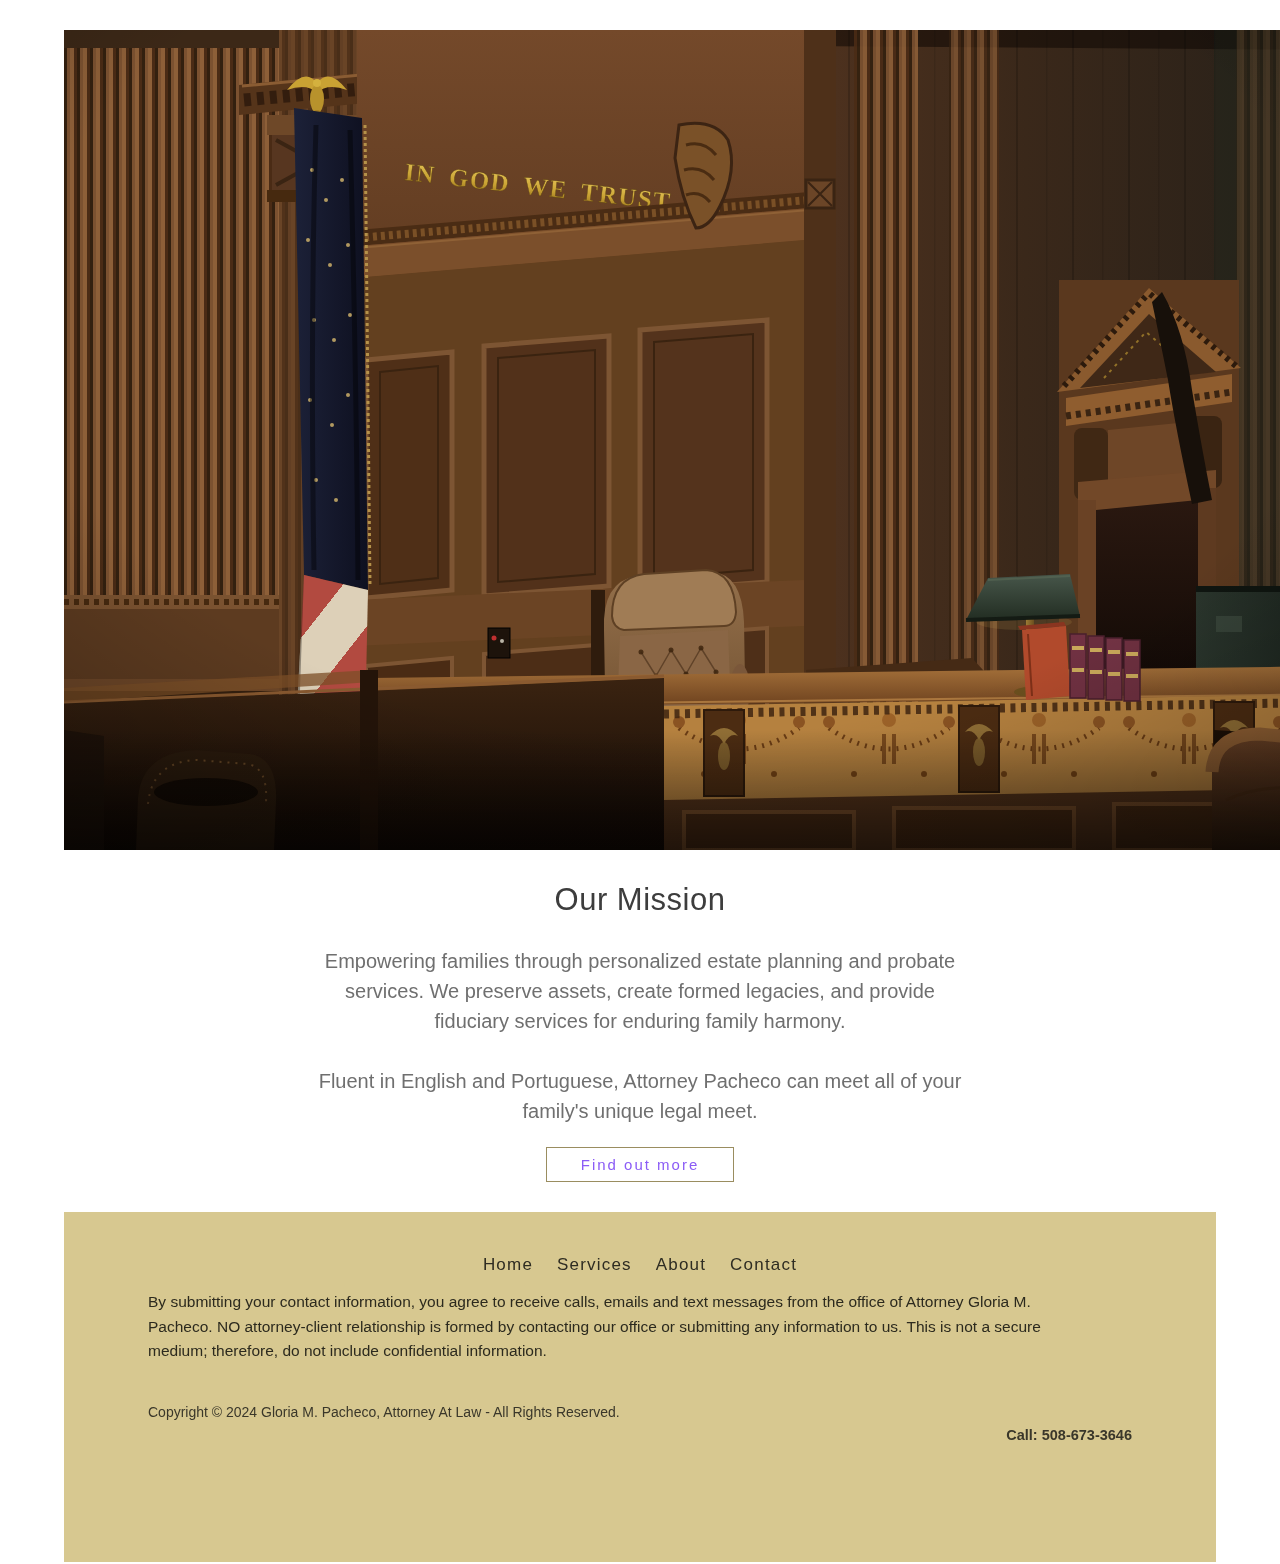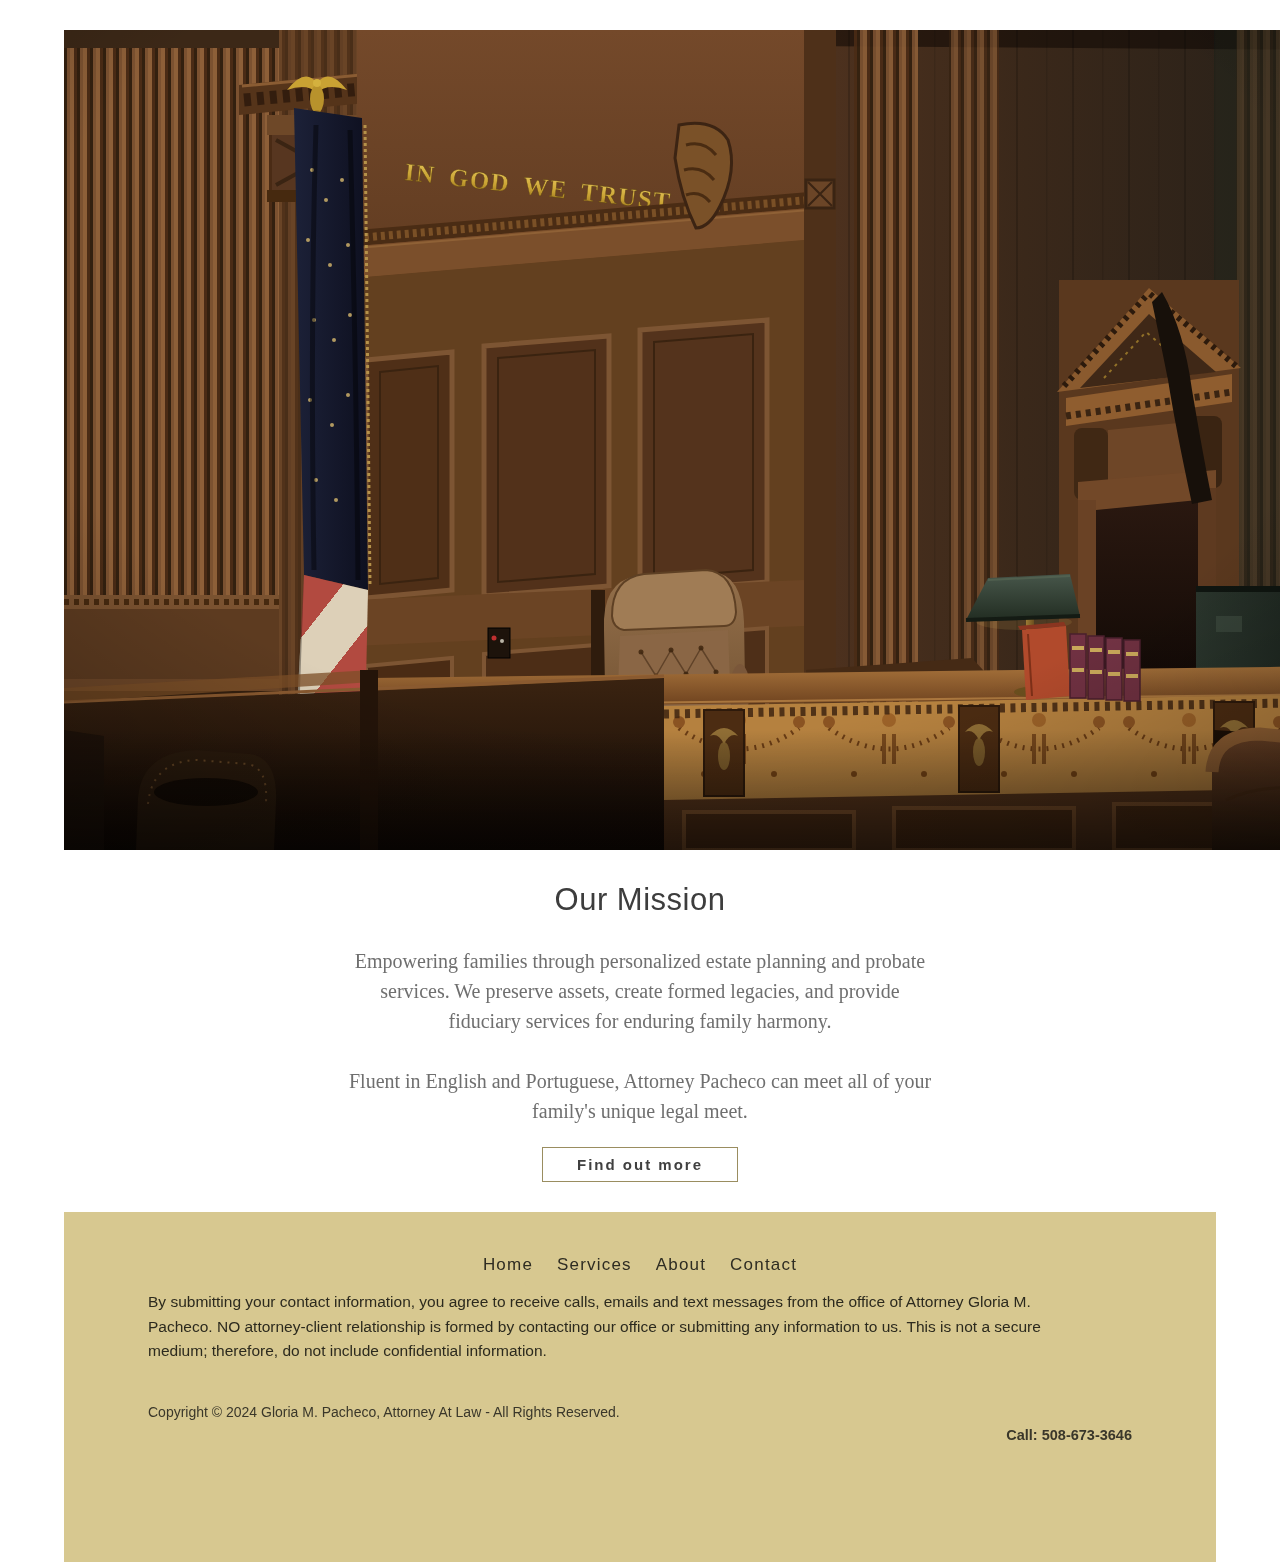--- a/index.html
+++ b/index.html
@@ -5,23 +5,23 @@
   html,body{margin:0;padding:0;background:#ffffff;font-family:"Liberation Sans","DejaVu Sans",sans-serif;}
   .page{width:1152px;margin:0 auto;background:#fff;}
   .top-strip{height:30px;background:#fff;}
   .hero{width:1280px;height:820px;line-height:0;overflow:hidden;}
   .hero svg{display:block;}
   
   .mission{text-align:center;background:#fff;}
   .mission h1{font-size:31px;line-height:40px;font-weight:400;color:#3d3d3d;margin:30px 0 0 0;letter-spacing:.5px;}
   .para{margin-top:26px;font-size:20px;line-height:30px;color:#6f6f6f;}
   .para.second{margin-top:30px;}
-  .para div{white-space:nowrap;font-family:Liberation Serif, serif;}
-  .cta{display:inline-block;margin-top:21px;padding:8px 34px;border:1px solid #9a8d60;color:#404040;
-       font-weight:bold;font-size:15px;letter-spacing:2px;text-decoration:none;cursor:pointer;background:#fff;}
+  .para div{white-space:nowrap;}
+  .cta{display:inline-block;margin-top:21px;padding:8px 34px;border:1px solid #9a8d60;color:#8b5cf6;
+       font-weight:normal;font-size:15px;letter-spacing:2px;text-decoration:none;cursor:pointer;background:#fff;}
   
   footer{margin-top:30px;background:#d7c890;height:350px;box-sizing:border-box;padding:43px 84px 8px 84px;color:#2c2a1e;}
   .fnav{text-align:center;font-size:17px;letter-spacing:1.2px;}
   .fnav a{color:#2e2c22;text-decoration:none;margin:0 9px;cursor:pointer;}
   .firm{margin-top:48px;text-align:center;font-weight:bold;font-size:16px;color:#181610;letter-spacing:.3px;}
   .disclaimer{margin-top:15px;text-align:left;font-size:15.5px;line-height:24.5px;color:#2c2a1e;}
   .disclaimer div{white-space:nowrap;}
   .copyright{margin-top:40px;text-align:left;font-size:14px;color:#3a372a;}
   .phone{margin-top:7px;text-align:right;font-size:14.5px;color:#3a372a;font-weight:bold;}
 </style>

